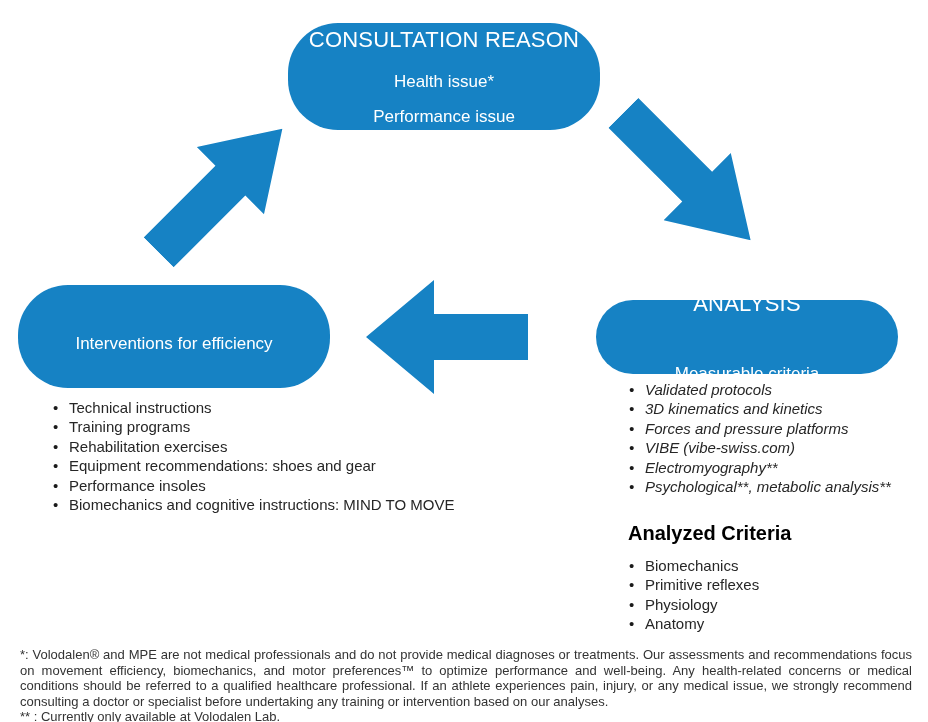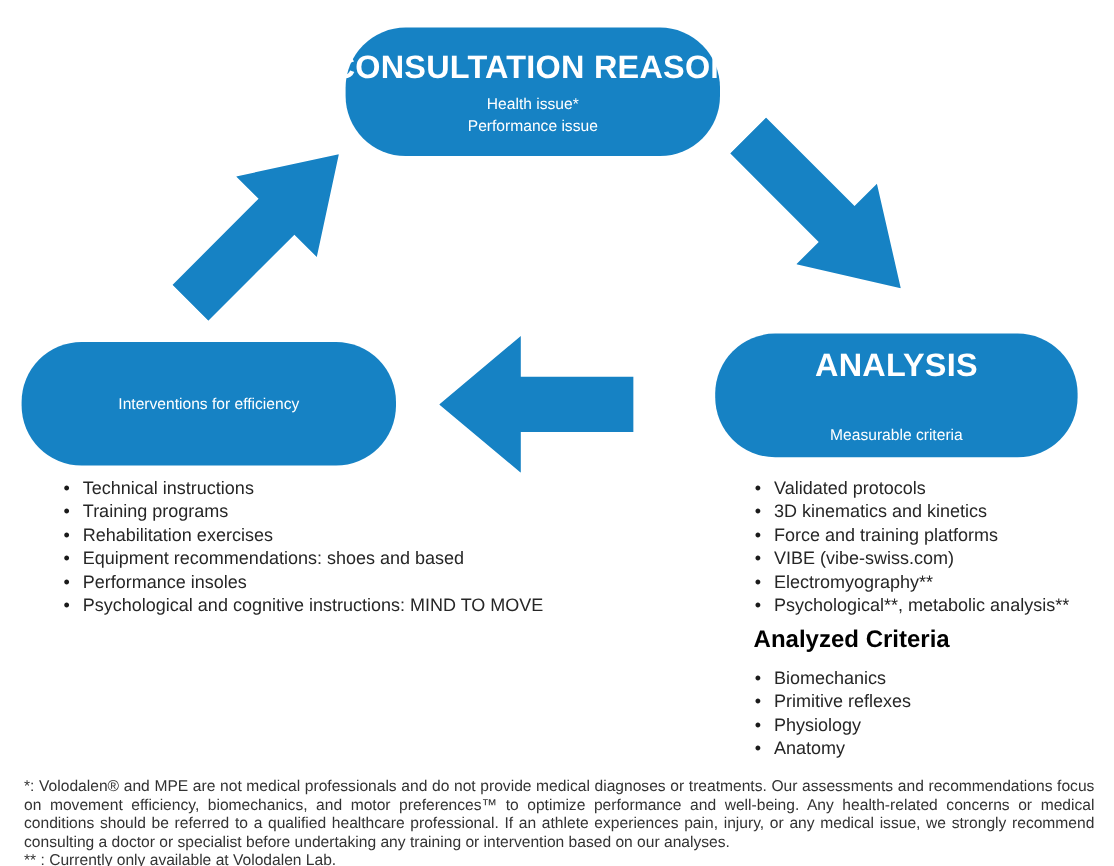--- a/index.html
+++ b/index.html
@@ -20,55 +20,55 @@
     color: #ffffff;
     border-radius: 50px;
     display: flex;
     flex-direction: column;
     align-items: center;
     justify-content: center;
     text-align: center;
     line-height: 1.25;
   }
   .node .node-title {
-    font-weight: 700;
-    font-size: 27px;
+    font-weight: 400;
+    font-size: 22px;
     letter-spacing: 0.2px;
     margin-bottom: 3px;
     white-space: nowrap;
   }
   .node .node-line {
-    font-size: 13px;
+    font-size: 17px;
     font-weight: 400;
-    margin-top: 2px;
+    margin-top: 14px;
     white-space: nowrap;
   }
   #node-consultation { left: 288px; top: 23px;  width: 312px; height: 107px; }
   #node-action       { left: 18px;  top: 285px; width: 312px; height: 103px; }
-  #node-analysis     { left: 596px; top: 278px; width: 302px; height: 103px; gap: 28px; }
+  #node-analysis     { left: 596px; top: 300px; width: 302px; height: 74px; gap: 28px; }
 
   
   .arrow { position: absolute; color: var(--accent, #1682C4); }
   .arrow svg { display: block; width: 100%; height: 100%; }
   #arrow-up-right   { left: 133px; top: 143px; width: 175px; height: 95px;  transform: rotate(-45deg); }
   #arrow-down-right { left: 597px; top: 129px; width: 180px; height: 95px;  transform: rotate(45deg); }
   #arrow-left       { left: 366px; top: 280px; width: 162px; height: 114px; }
 
   
   .bullet-list { list-style: none; margin: 0; padding: 0; font-size: 15px; line-height: 19.4px; color: #262626; }
   .bullet-list li { position: relative; padding-left: 17px; }
   .bullet-list li::before {
     content: "\2022";
     position: absolute;
     left: 1px;
     top: 0;
     color: #1a1a1a;
   }
   #action-list   { position: absolute; left: 52px;  top: 398px; width: 430px; }
-  #analysis-list { position: absolute; left: 628px; top: 398px; width: 296px; }
+  #analysis-list { position: absolute; left: 628px; top: 380px; width: 296px; font-style: italic; }
 
   #analyzed-criteria { position: absolute; left: 628px; top: 522px; width: 296px; }
   #analyzed-criteria .criteria-heading {
     font-size: 20px;
     font-weight: 700;
     color: #000000;
     margin: 0 0 11px 0;
   }
 
   
@@ -119,29 +119,29 @@
   <div class="arrow" id="arrow-left">
     <svg viewBox="0 0 162 114" preserveAspectRatio="none" aria-hidden="true">
       <polygon points="0,57 68,0 68,34 162,34 162,80 68,80 68,114" fill="currentColor"></polygon>
     </svg>
   </div>
 
   <ul class="bullet-list" id="action-list">
     <li>Technical instructions</li>
     <li>Training programs</li>
     <li>Rehabilitation exercises</li>
-    <li>Equipment recommendations: shoes and based</li>
+    <li>Equipment recommendations: shoes and gear</li>
     <li>Performance insoles</li>
-    <li>Psychological and cognitive instructions: MIND TO MOVE</li>
+    <li>Biomechanics and cognitive instructions: MIND TO MOVE</li>
   </ul>
 
   <ul class="bullet-list" id="analysis-list">
     <li>Validated protocols</li>
     <li>3D kinematics and kinetics</li>
-    <li>Force and training platforms</li>
+    <li>Forces and pressure platforms</li>
     <li>VIBE (vibe-swiss.com)</li>
     <li>Electromyography**</li>
     <li>Psychological**, metabolic analysis**</li>
   </ul>
 
   <div id="analyzed-criteria">
     <p class="criteria-heading">Analyzed Criteria</p>
     <ul class="bullet-list">
       <li>Biomechanics</li>
       <li>Primitive reflexes</li>

